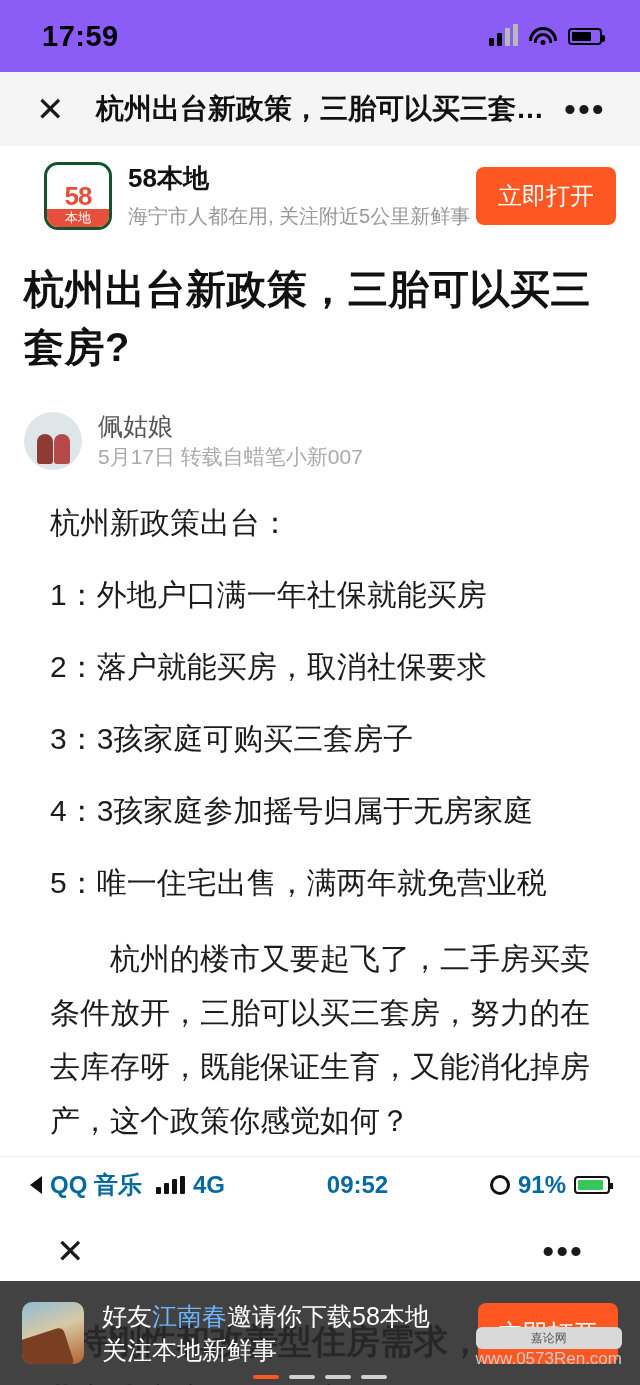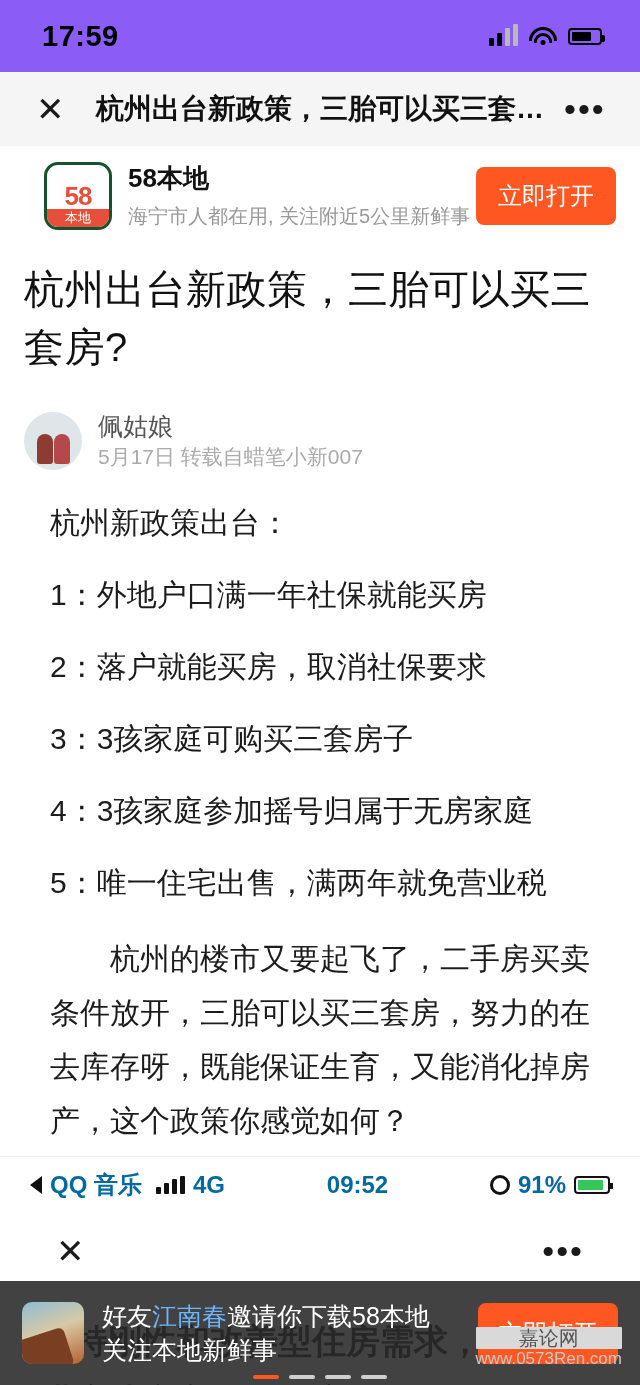--- a/index.html
+++ b/index.html
@@ -204,21 +204,21 @@
     font-family: inherit;
   }
 
   
   .article {
     padding: 16px 24px 0 24px;
     box-sizing: border-box;
   }
   .headline {
     font-size: 40px;
-    font-weight: normal;
+    font-weight: bold;
     line-height: 58px;
     color: #111;
     letter-spacing: 0.5px;
   }
   .byline {
     display: flex;
     align-items: center;
     margin-top: 34px;
   }
   .avatar {
@@ -406,23 +406,23 @@
     right: 18px;
     bottom: 16px;
     font-size: 17px;
     color: #c9c9c9;
     text-align: center;
     line-height: 20px;
   }
   .watermark .wm-top {
     background: #d9d9d9;
     color: #555;
-    border-radius: 1px;
+    border-radius: 6px;
     padding: 1px 5px;
-    font-size: 20px;
+    font-size: 12px;
   }
   .pager {
     position: absolute;
     left: 0;
     bottom: 6px;
     width: 640px;
     display: flex;
     justify-content: center;
     align-items: center;
     gap: 10px;

